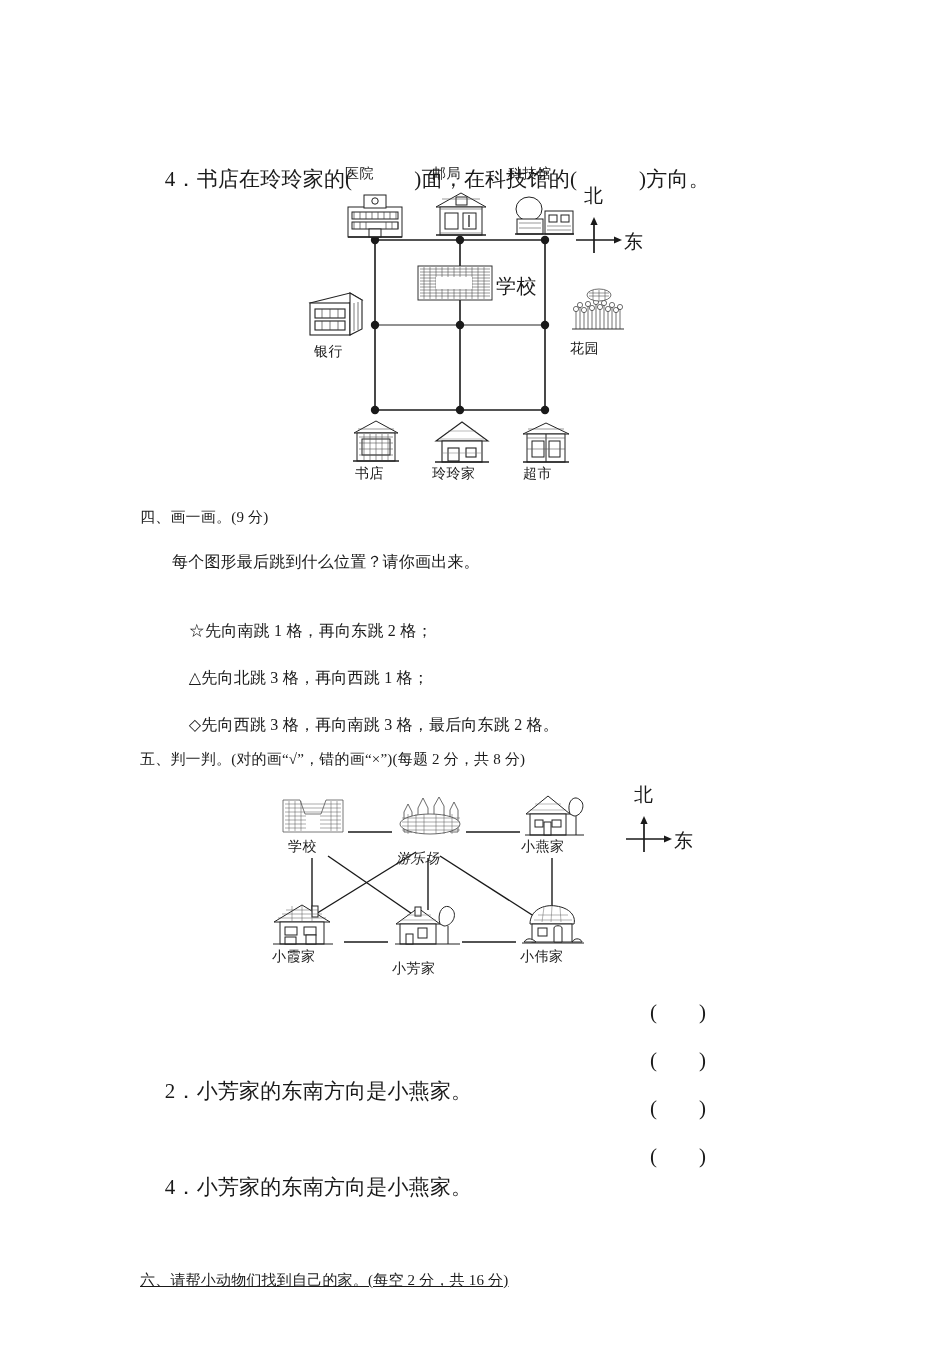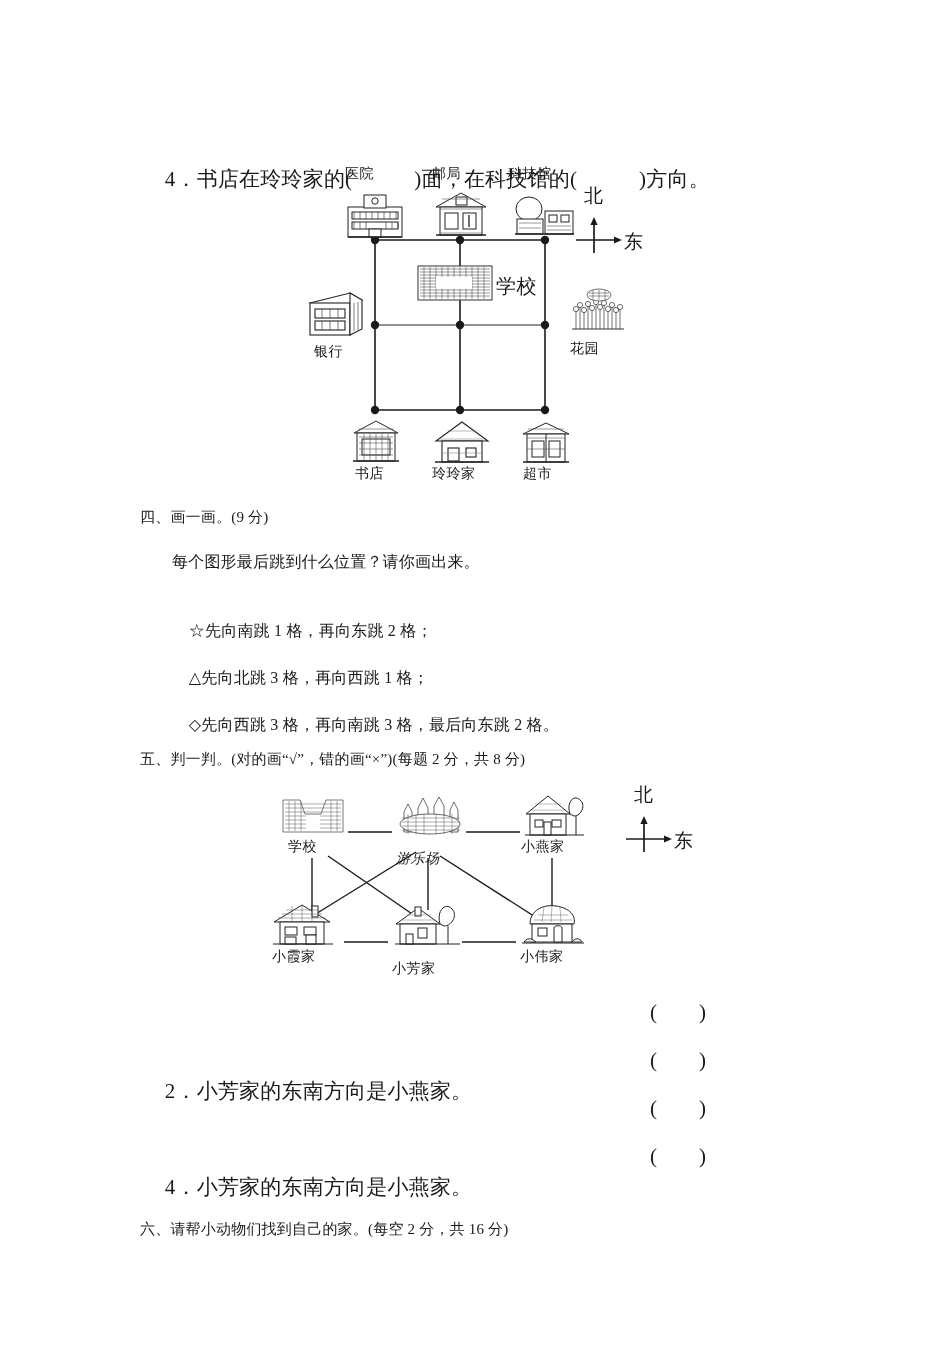--- a/index.html
+++ b/index.html
@@ -543,15 +543,15 @@
   </div>
   <div class="tfparen" style="left:650px; top:1048px;">(        )</div>
 
   <div class="tfparen" style="left:650px; top:1096px;">(        )</div>
 
   <div class="qline" style="left:143px; top:1144px;">
     <span>4．</span><span>小芳家的东南方向是小燕家。</span>
   </div>
   <div class="tfparen" style="left:650px; top:1144px;">(        )</div>
 
-  <div class="sechead" style="left:140px; top:1220px;">六、请帮小动物们找到自己的家。(每空 2 分，共 16 分)</div>
+  <div class="sechead" style="left:140px; top:1271px;text-decoration:underline;">六、请帮小动物们找到自己的家。(每空 2 分，共 16 分)</div>
 
 </div>
 
 </body></html>

